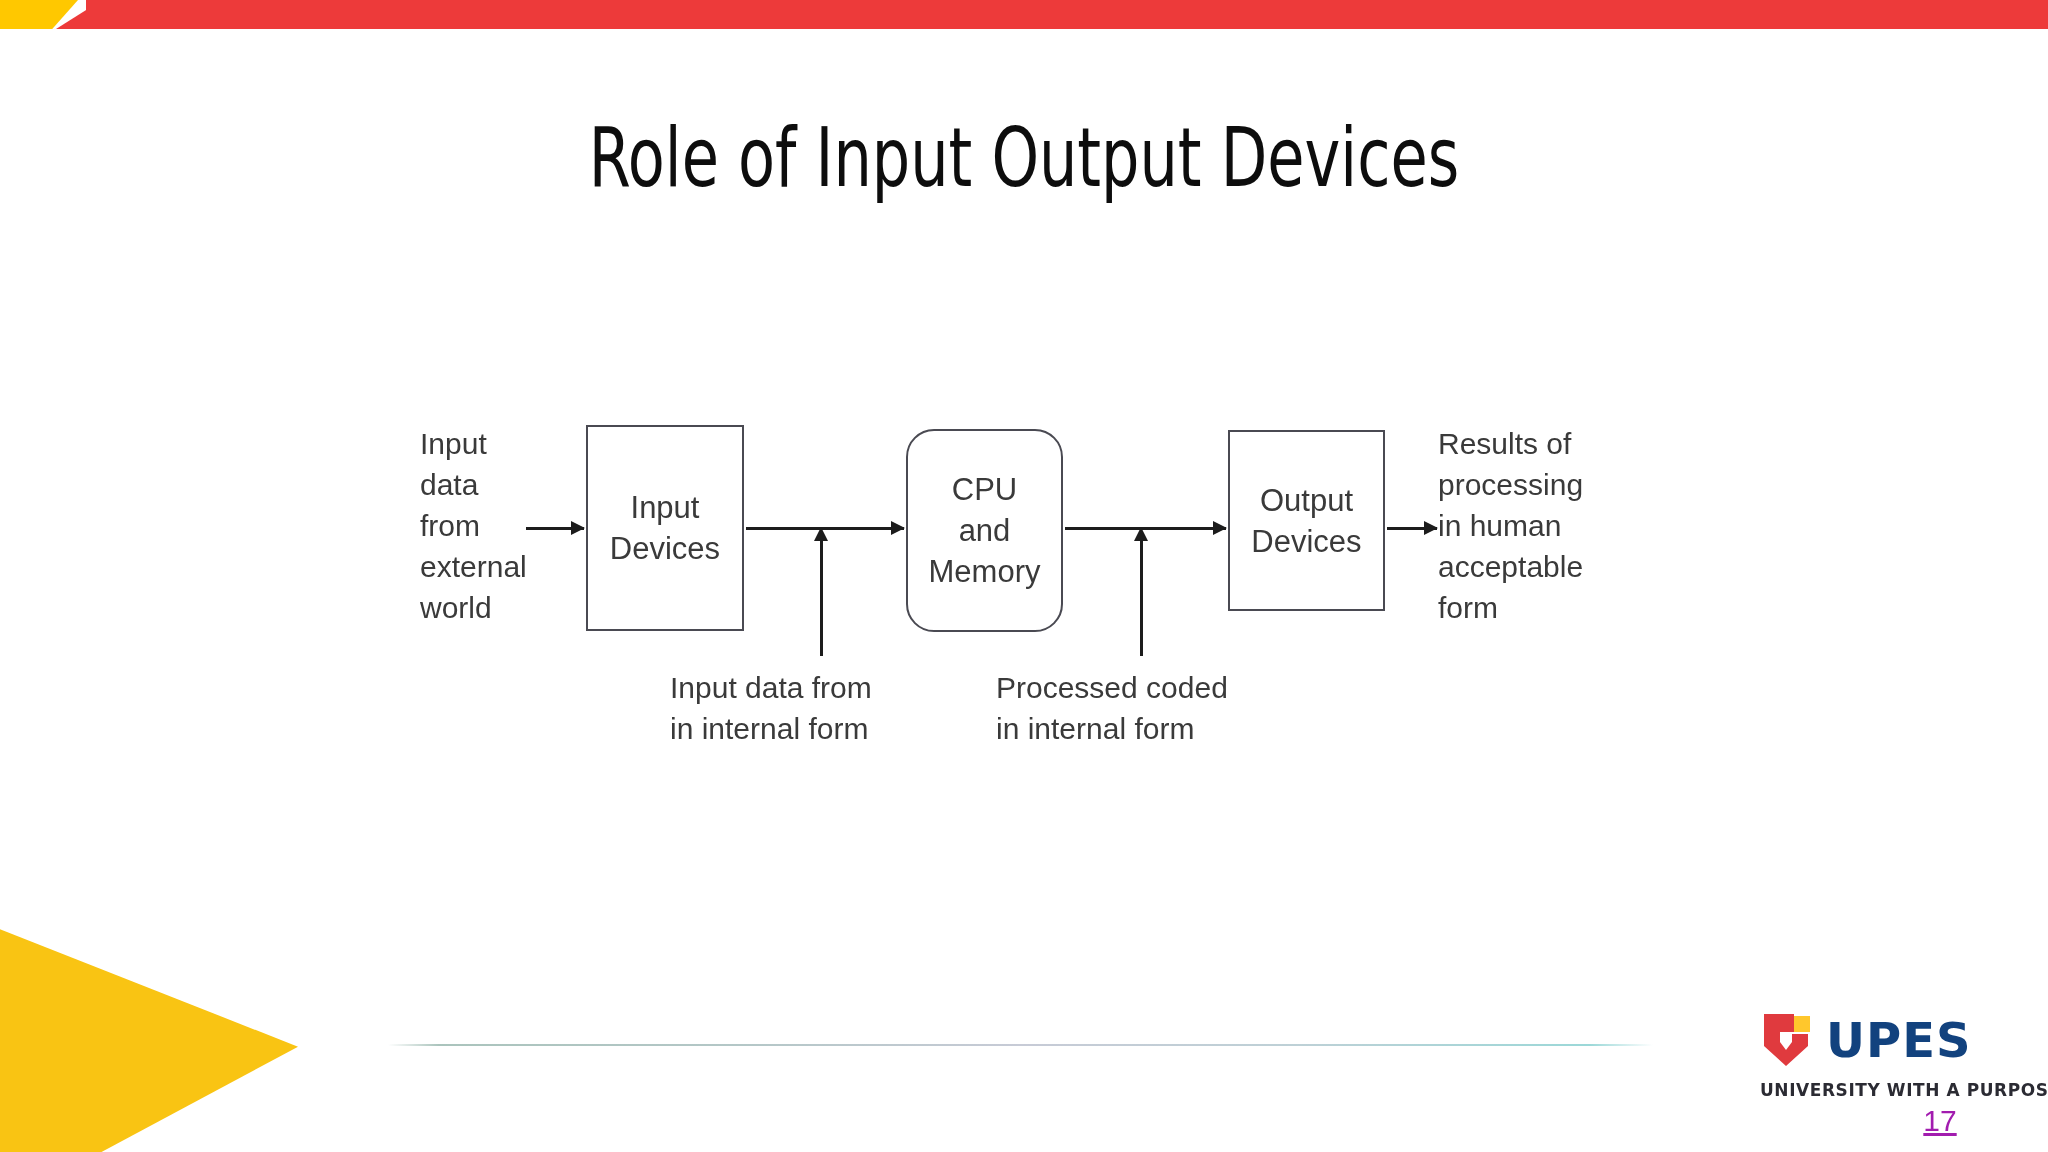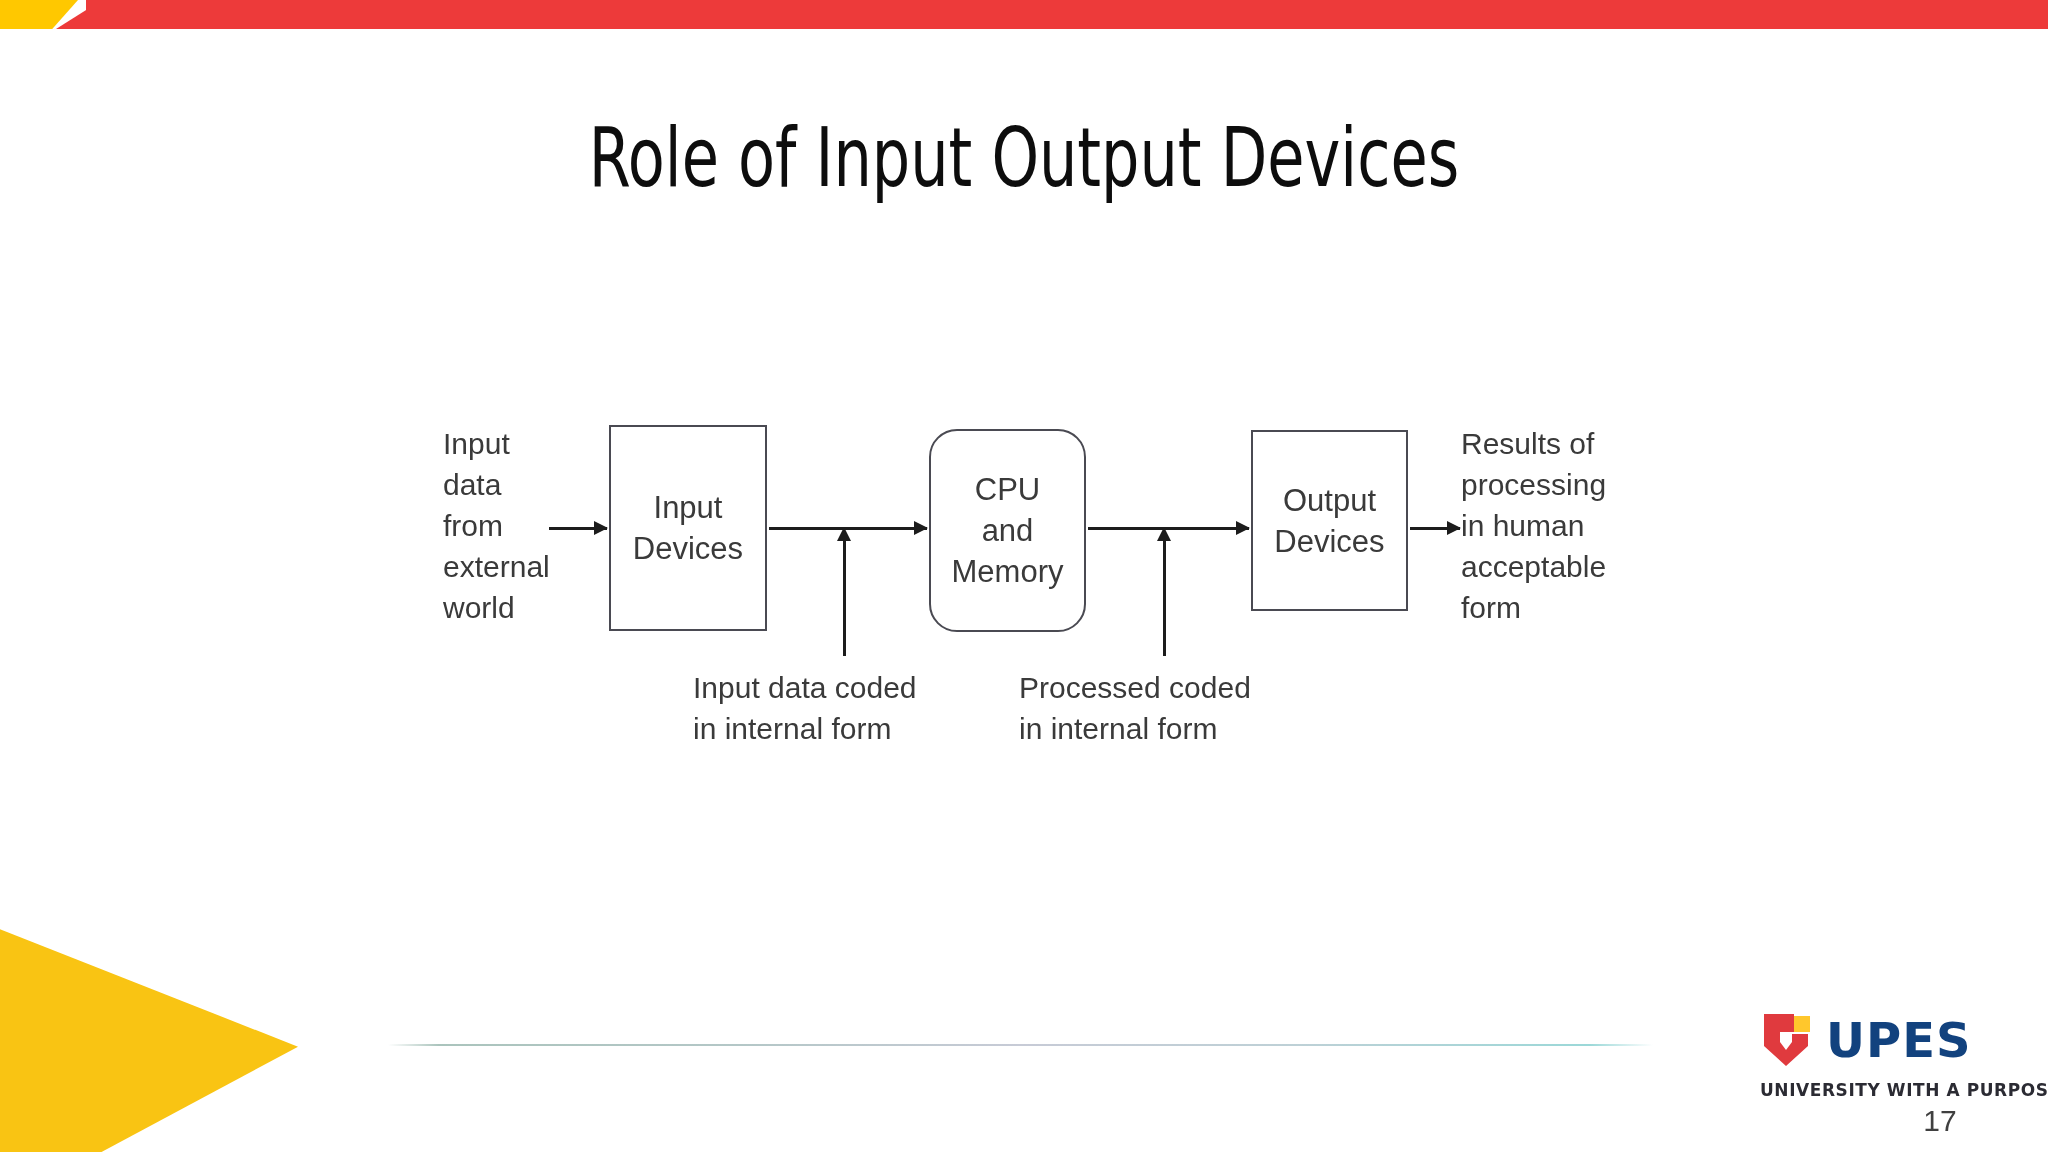--- a/index.html
+++ b/index.html
@@ -75,21 +75,20 @@
     transform-origin: center top;
   }
 
   
   .diagram {
     position: absolute;
     left: 420px;
     top: 410px;
     width: 1200px;
     height: 350px;
-    margin-left: 23px;
   }
   .dgm-text {
     position: absolute;
     font-family: "Liberation Sans", sans-serif;
     font-size: 30px;
     line-height: 41px;
     color: #3a3a3a;
     white-space: pre-line;
   }
   .dgm-text.left-label  { left: 0px;   top: 13px;  width: 190px; }
@@ -224,21 +223,22 @@
 
   
   .page-number {
     position: absolute;
     left: 1900px;
     top: 1104px;
     width: 80px;
     text-align: center;
     font-family: "Liberation Sans", sans-serif;
     font-size: 30px;
-    color: #404040;
+    color: #a21caf;
+    text-decoration: underline;
   }
 </style>
 </head>
 <body>
 
 <div class="slide">
 
   <div class="top-yellow-shape"></div>
   <div class="top-red-skew"></div>
   <div class="top-red-bar"></div>
@@ -275,21 +275,21 @@
 
     <div class="dgm-text right-label">Results of
 processing
 in human
 acceptable
 form</div>
 
     <div class="v-arrow v1"></div>
     <div class="v-arrow v2"></div>
 
-    <div class="dgm-text note note-1">Input data coded
+    <div class="dgm-text note note-1">Input data from
 in internal form</div>
 
     <div class="dgm-text note note-2">Processed coded
 in internal form</div>
   </div>
 
   <div class="footer-rule"></div>
 
   <div class="logo">
     <div class="logo-row">

